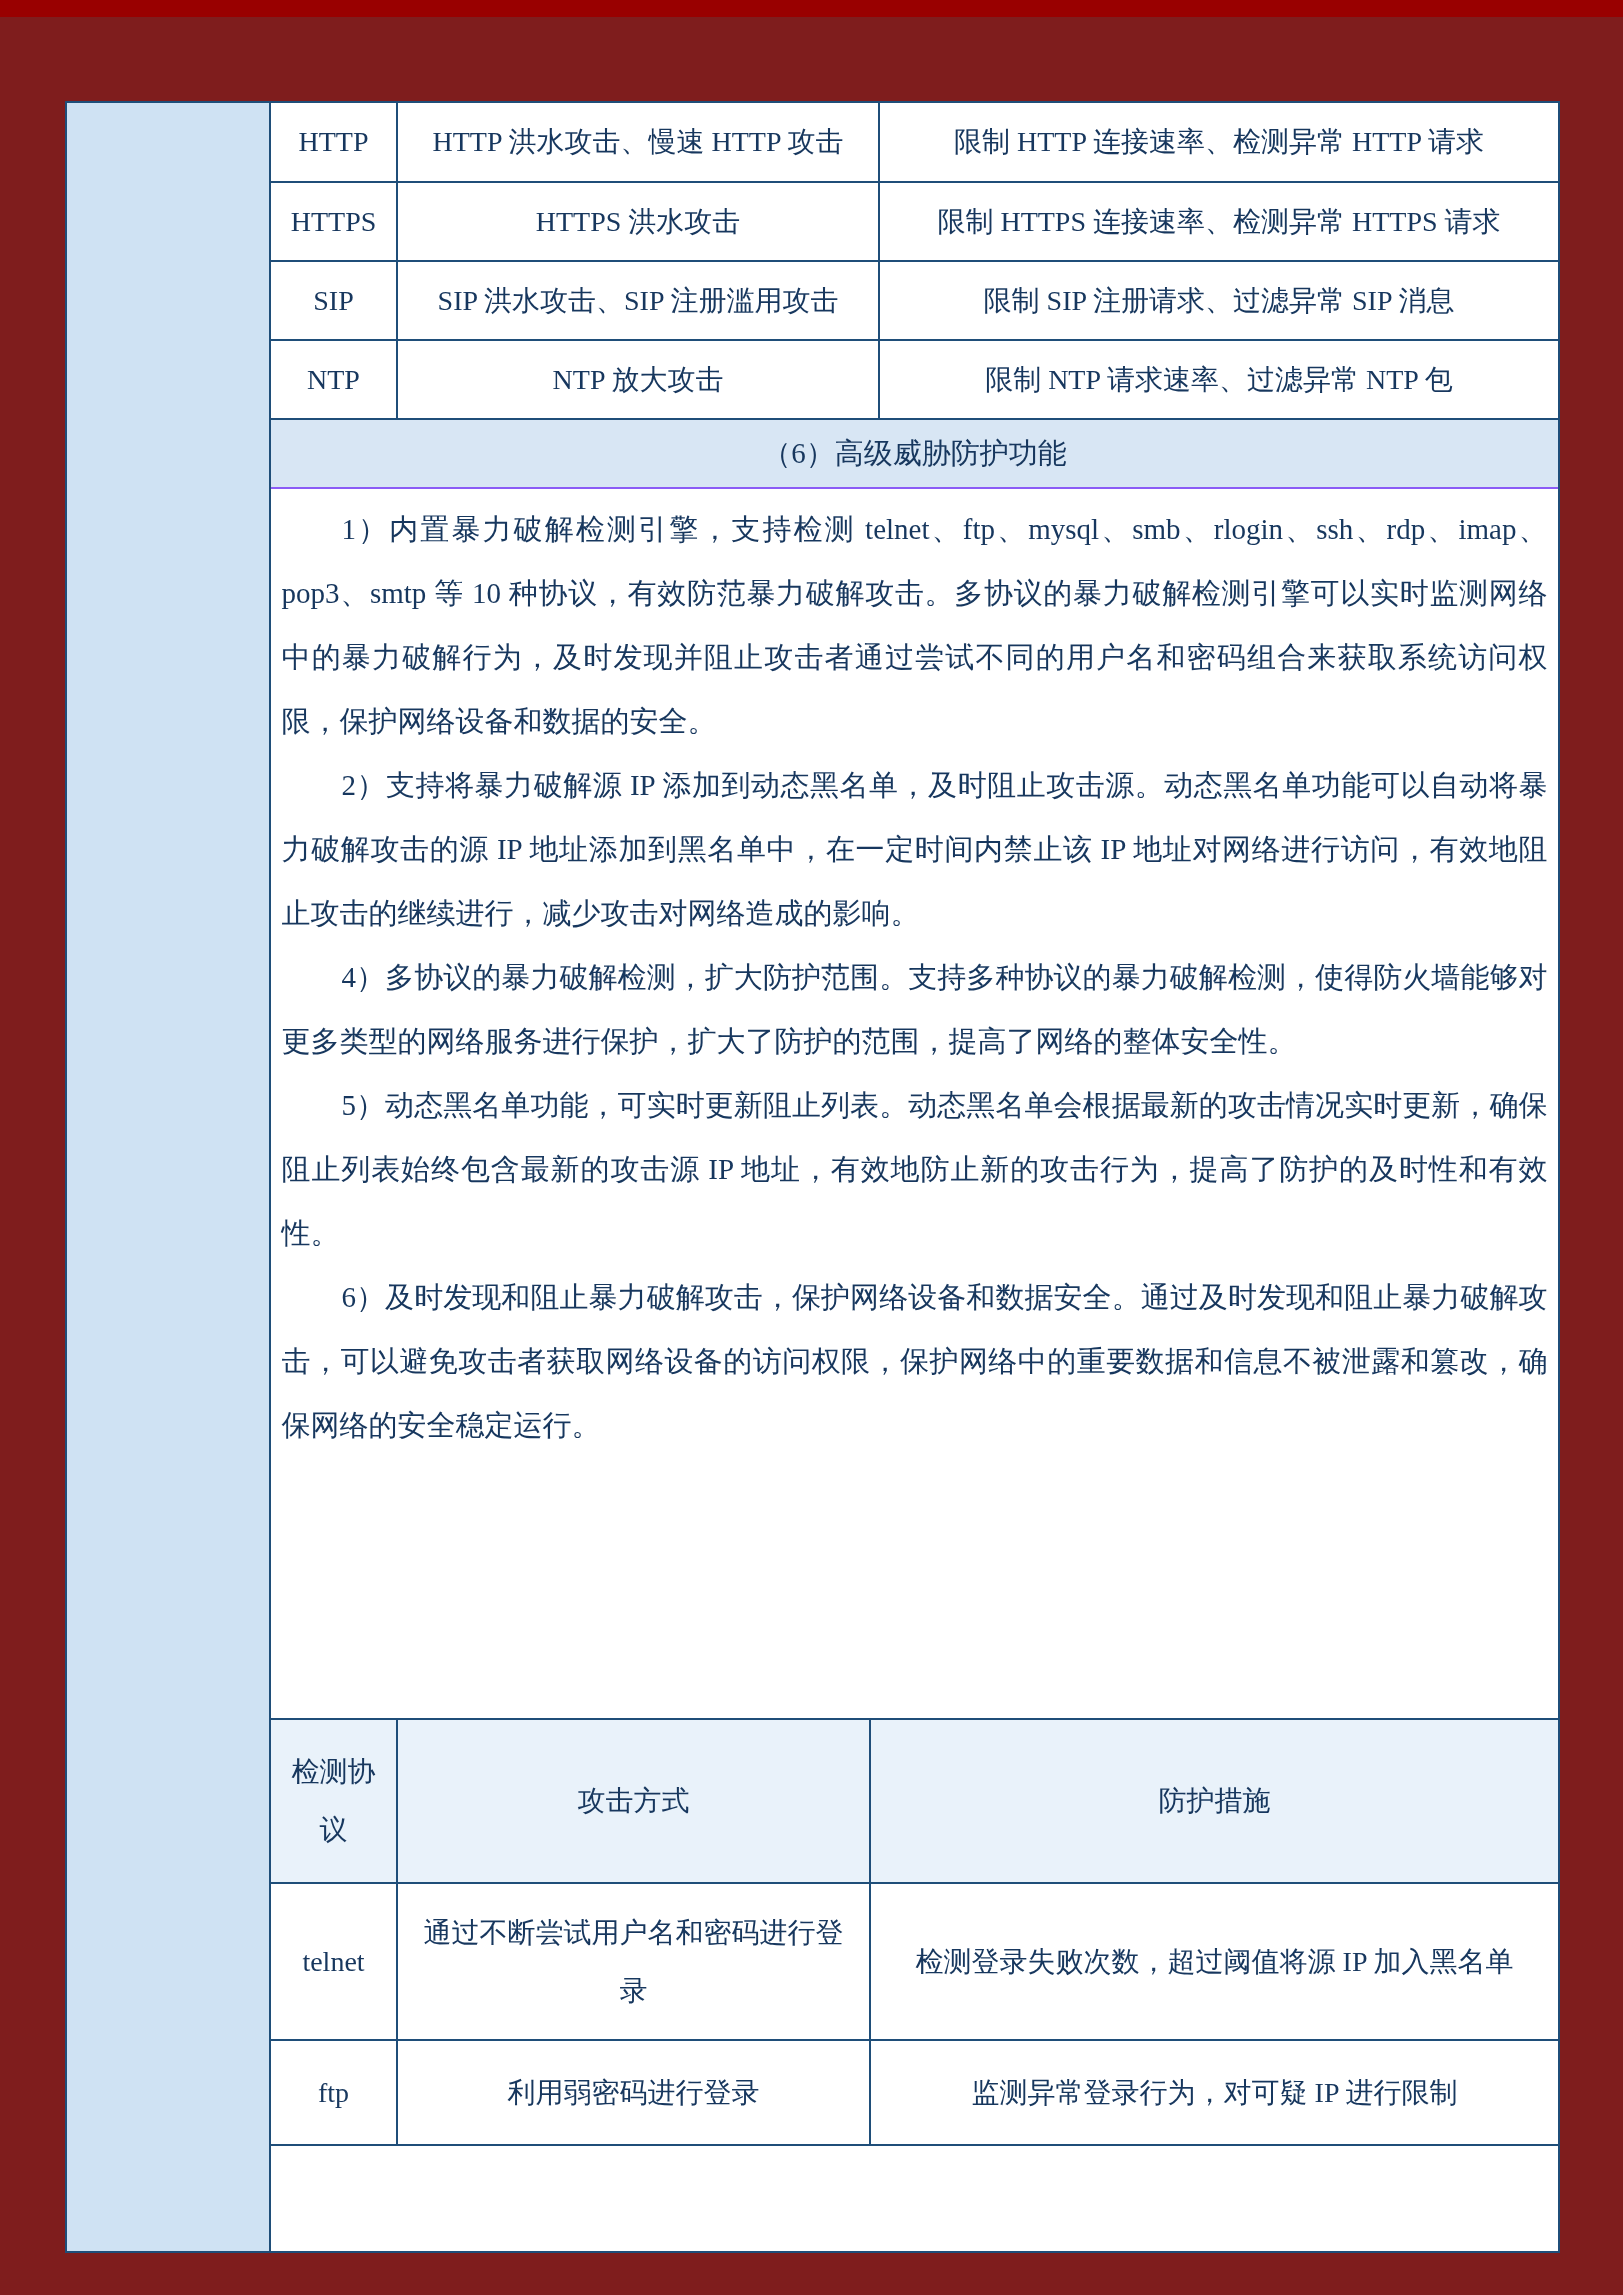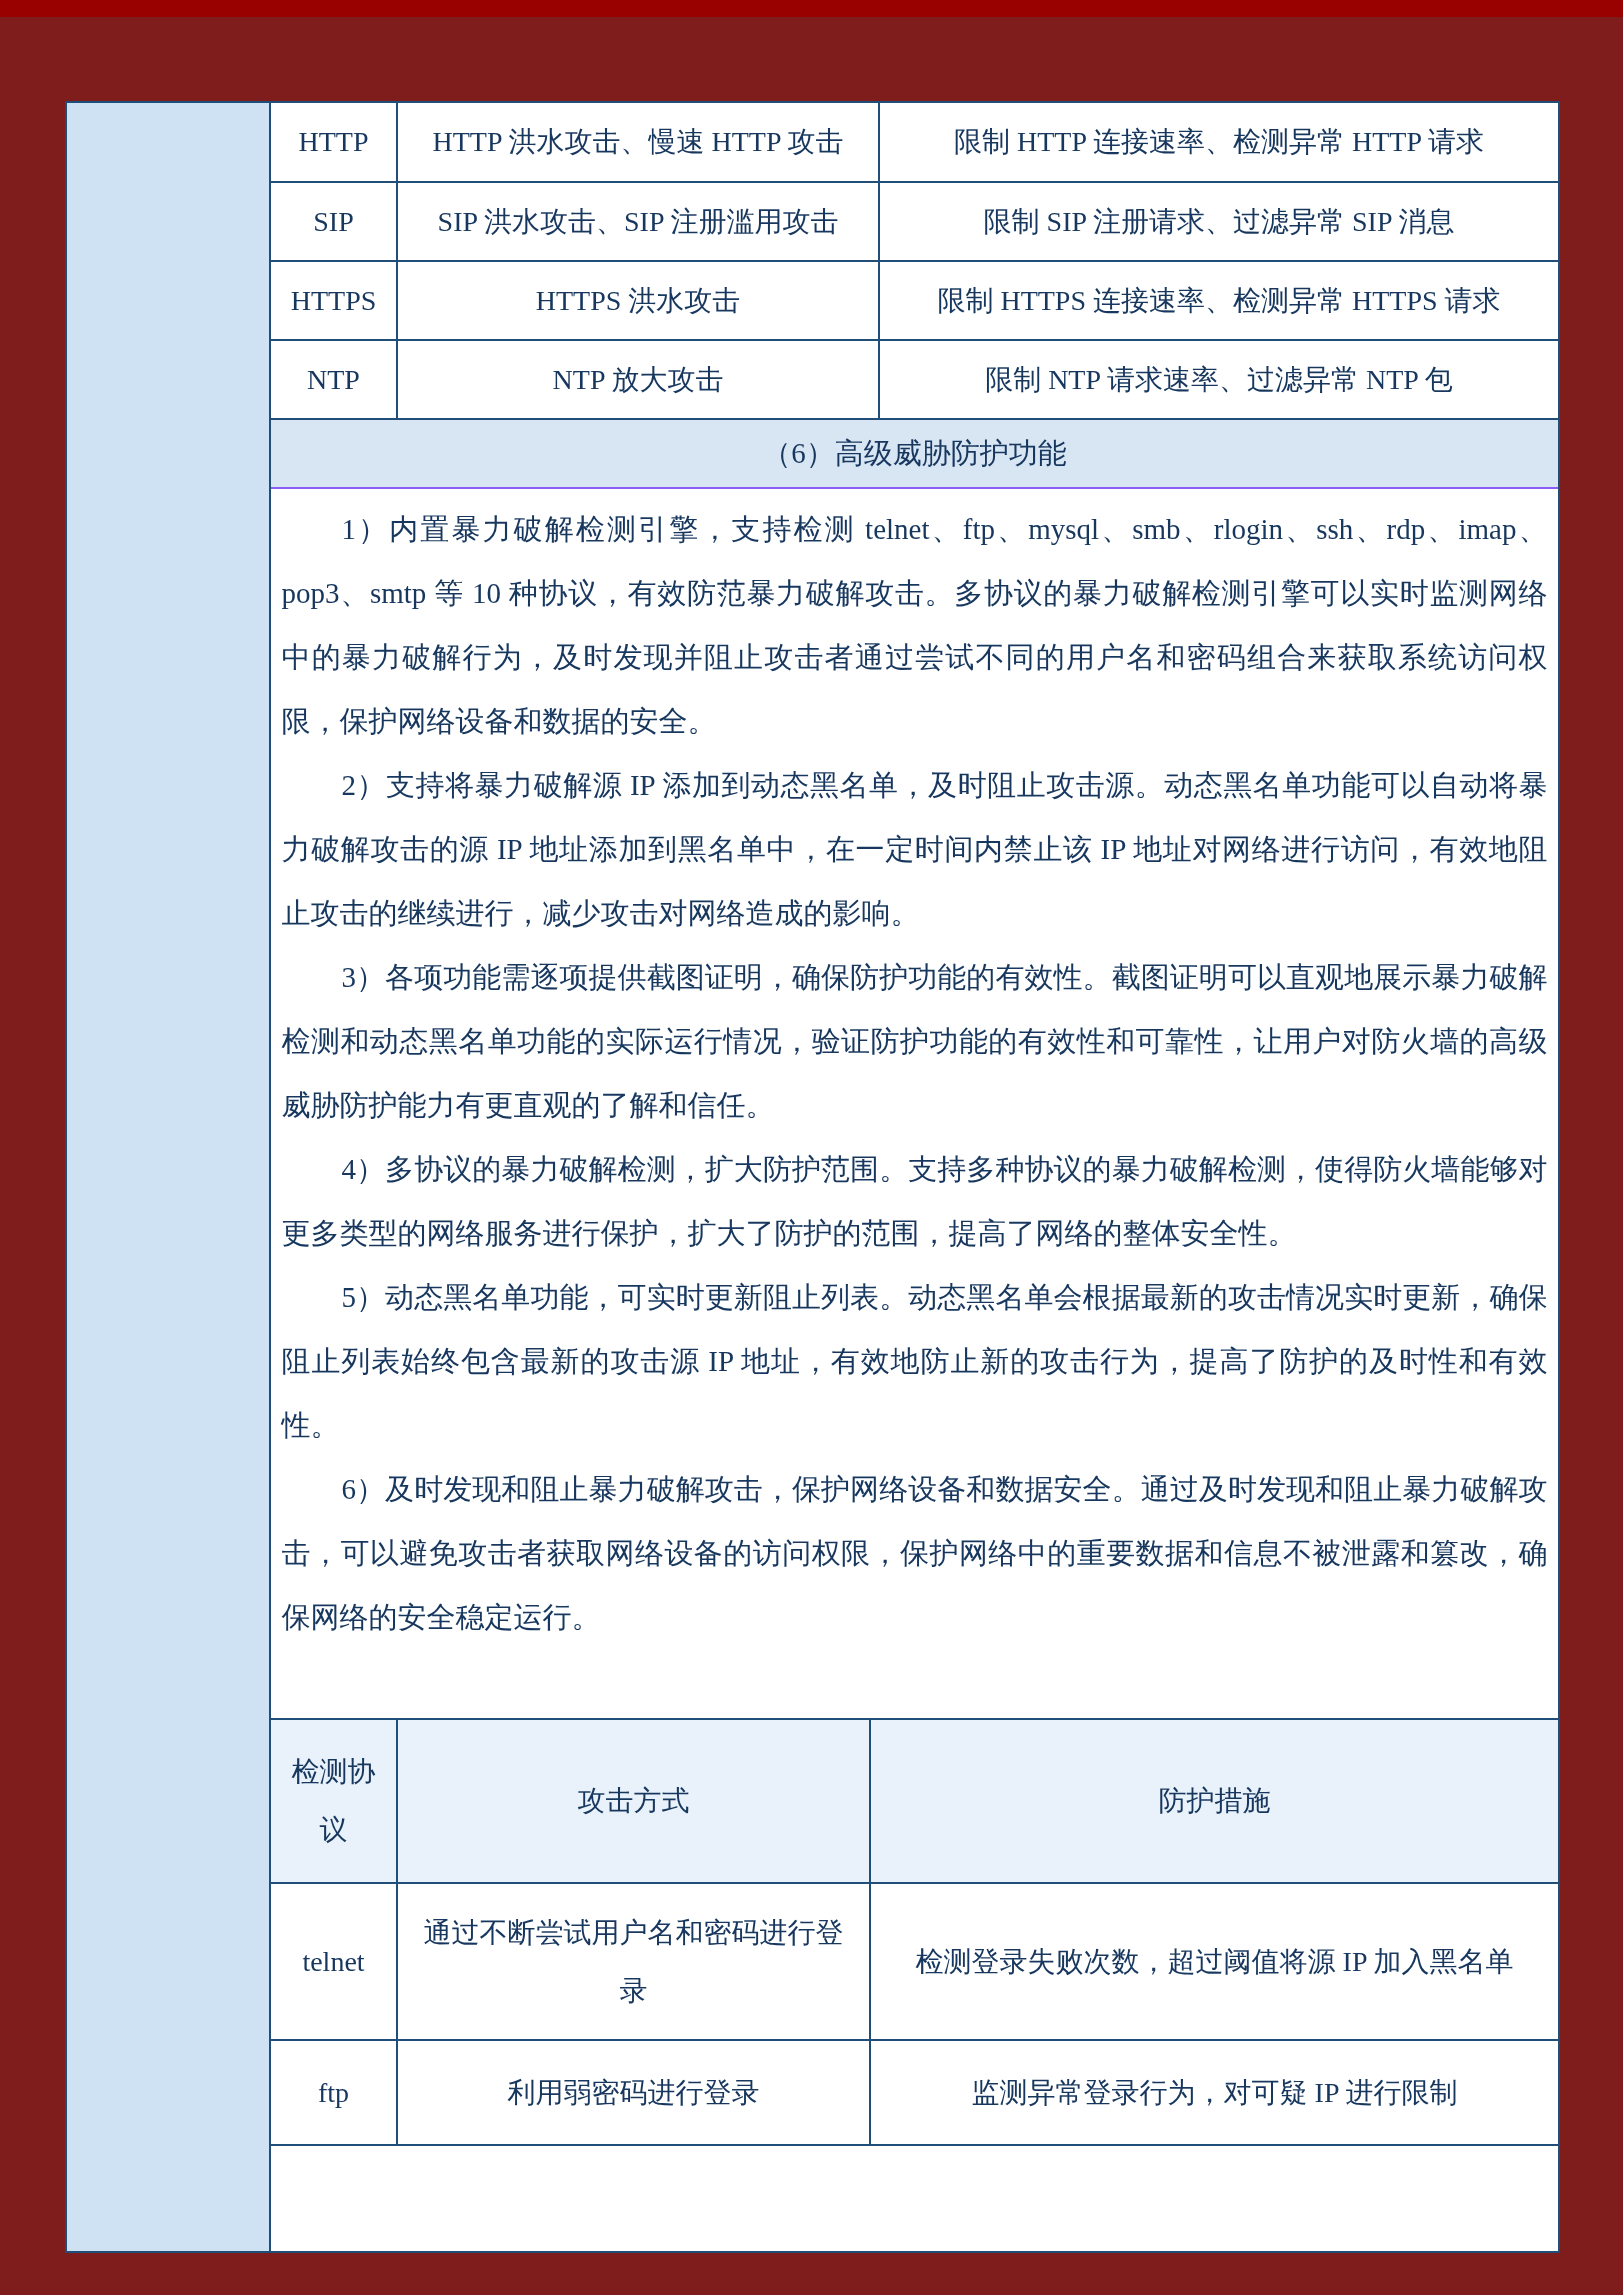--- a/index.html
+++ b/index.html
@@ -109,45 +109,44 @@
           <col style="width:482px">
           <col>
         </colgroup>
         <tbody>
           <tr>
             <td>HTTP</td>
             <td>HTTP 洪水攻击、慢速 HTTP 攻击</td>
             <td>限制 HTTP 连接速率、检测异常 HTTP 请求</td>
           </tr>
           <tr>
+            <td>HTTPS</td>
+            <td>HTTPS 洪水攻击</td>
+            <td>限制 HTTPS 连接速率、检测异常 HTTPS 请求</td>
+          </tr>
+          <tr>
             <td>SIP</td>
             <td>SIP 洪水攻击、SIP 注册滥用攻击</td>
             <td>限制 SIP 注册请求、过滤异常 SIP 消息</td>
-          </tr>
-          <tr>
-            <td>HTTPS</td>
-            <td>HTTPS 洪水攻击</td>
-            <td>限制 HTTPS 连接速率、检测异常 HTTPS 请求</td>
           </tr>
           <tr>
             <td>NTP</td>
             <td>NTP 放大攻击</td>
             <td>限制 NTP 请求速率、过滤异常 NTP 包</td>
           </tr>
         </tbody>
       </table>
 
       <div class="section-header">
         <span>（6）高级威胁防护功能</span>
       </div>
 
       <div class="text-block">
         <p>1）内置暴力破解检测引擎，支持检测 telnet、ftp、mysql、smb、rlogin、ssh、rdp、imap、pop3、smtp 等 10 种协议，有效防范暴力破解攻击。多协议的暴力破解检测引擎可以实时监测网络中的暴力破解行为，及时发现并阻止攻击者通过尝试不同的用户名和密码组合来获取系统访问权限，保护网络设备和数据的安全。</p>
         <p>2）支持将暴力破解源 IP 添加到动态黑名单，及时阻止攻击源。动态黑名单功能可以自动将暴力破解攻击的源 IP 地址添加到黑名单中，在一定时间内禁止该 IP 地址对网络进行访问，有效地阻止攻击的继续进行，减少攻击对网络造成的影响。</p>
-        <p>3）各项功能需逐项提供截图证明，确保防护功能的有效性。截图证明可以直观地展示暴力破解检测和动态黑名单功能的实际运行情况，验证防护功能的有效性和可靠性，让用户对防火墙的高级威胁防护能力有更直观的了解和信任。</p>
         <p>4）多协议的暴力破解检测，扩大防护范围。支持多种协议的暴力破解检测，使得防火墙能够对更多类型的网络服务进行保护，扩大了防护的范围，提高了网络的整体安全性。</p>
         <p>5）动态黑名单功能，可实时更新阻止列表。动态黑名单会根据最新的攻击情况实时更新，确保阻止列表始终包含最新的攻击源 IP 地址，有效地防止新的攻击行为，提高了防护的及时性和有效性。</p>
         <p>6）及时发现和阻止暴力破解攻击，保护网络设备和数据安全。通过及时发现和阻止暴力破解攻击，可以避免攻击者获取网络设备的访问权限，保护网络中的重要数据和信息不被泄露和篡改，确保网络的安全稳定运行。</p>
       </div>
 
       <table class="t2">
         <colgroup>
           <col style="width:126px">
           <col style="width:473px">
           <col>

